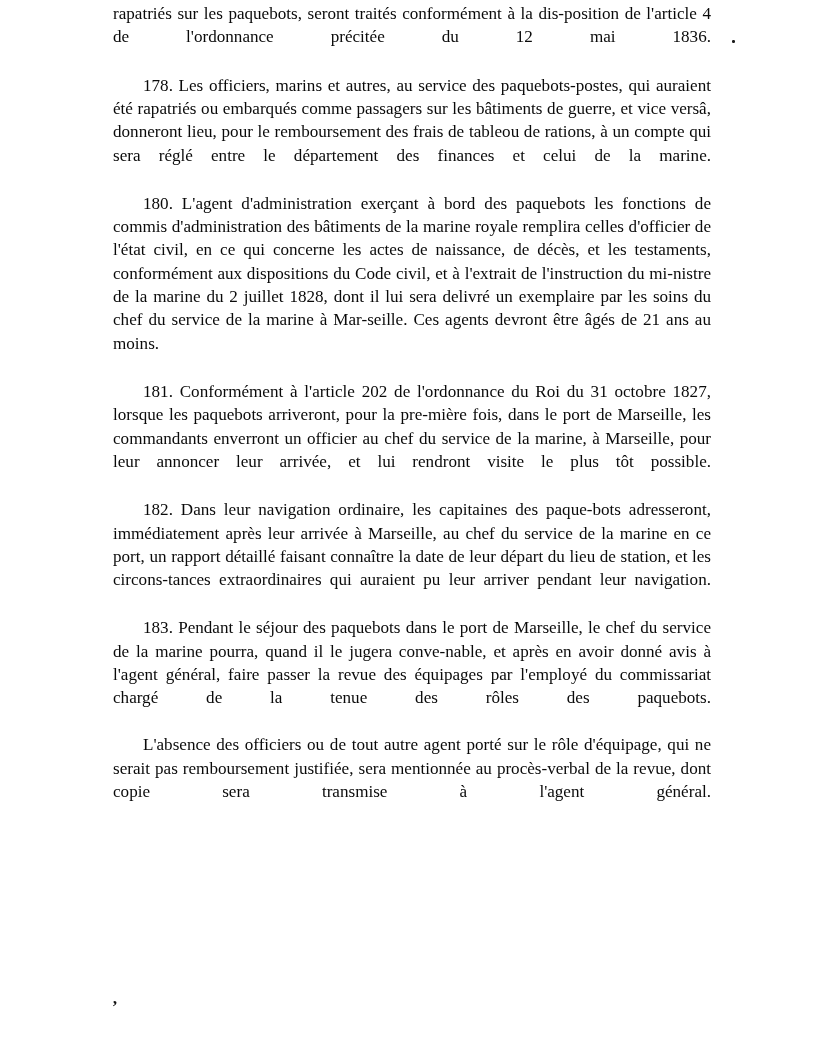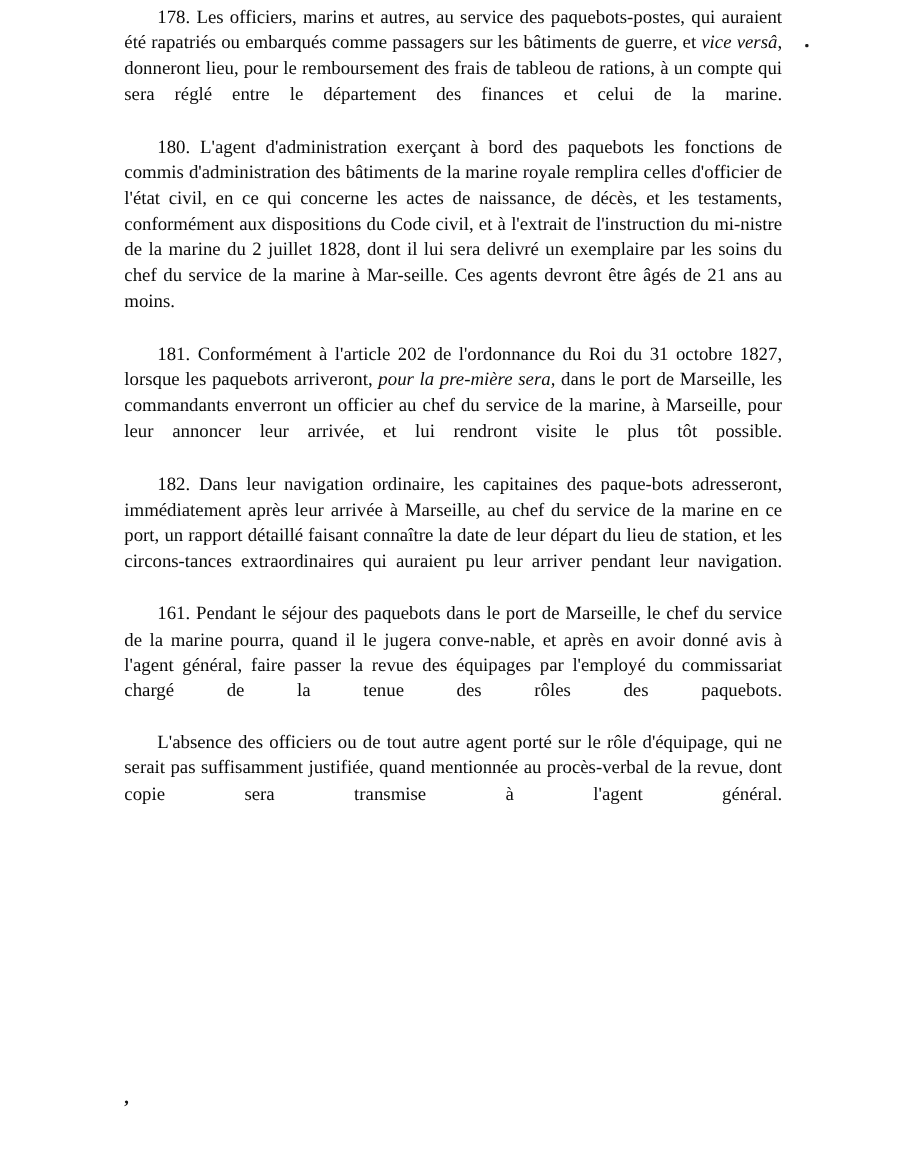--- a/index.html
+++ b/index.html
@@ -47,21 +47,20 @@
   }
   .para.indent {
     text-indent: 30px;
   }
   
   .para.lead {
     margin-top: 1.5px;
   }
 
   .ital {
-    font-style: italic;
   }
 
   
   .para::after {
     content: "";
     display: inline-block;
     width: 100%;
   }
 
   
@@ -89,44 +88,47 @@
 </style>
 </head>
 <body>
 
 <div id="page">
 
   <div class="speck" id="speck-top-right"></div>
 
   <div id="textblock">
 
+    <p class="para">
+      <span>rapatriés sur les paquebots, seront traités conformément à la dis-position de l'article 4 de l'ordonnance précitée du 12 mai 1836.</span>
+    </p>
 
     <p class="para indent lead">
       <span>178.  Les officiers, marins et autres, au service des paquebots-postes, qui auraient été rapatriés ou embarqués comme passagers sur les bâtiments de guerre, et <span class="ital">vice versâ</span>, donneront lieu, pour le remboursement des frais de tableou de rations, à un compte qui sera réglé entre le département des finances et celui de la marine.</span>
     </p>
 
 
     <p class="para indent lead">
       <span>180.  L'agent d'administration exerçant à bord des paquebots les fonctions de commis d'administration des bâtiments de la marine royale remplira celles d'officier de l'état civil, en ce qui concerne les actes de naissance, de décès, et les testaments, conformément aux dispositions du Code civil, et à l'extrait de l'instruction du mi-nistre de la marine du 2 juillet 1828, dont il lui sera delivré un exemplaire par les soins du chef du service de la marine à Mar-seille. Ces agents devront être âgés de 21 ans au moins.</span>
     </p>
 
     <p class="para indent lead">
-      <span>181.  Conformément à l'article 202 de l'ordonnance du Roi du 31 octobre 1827, lorsque les paquebots arriveront, <span class="ital">pour la pre-mière sera,</span> dans le port de Marseille, les commandants enverront un officier au chef du service de la marine, à Marseille, pour leur annoncer leur arrivée, et lui rendront visite le plus tôt possible.</span>
+      <span>181.  Conformément à l'article 202 de l'ordonnance du Roi du 31 octobre 1827, lorsque les paquebots arriveront, <span class="ital">pour la pre-mière fois,</span> dans le port de Marseille, les commandants enverront un officier au chef du service de la marine, à Marseille, pour leur annoncer leur arrivée, et lui rendront visite le plus tôt possible.</span>
     </p>
 
     <p class="para indent lead">
       <span>182.  Dans leur navigation ordinaire, les capitaines des paque-bots adresseront, immédiatement après leur arrivée à Marseille, au chef du service de la marine en ce port, un rapport détaillé faisant connaître la date de leur départ du lieu de station, et les circons-tances extraordinaires qui auraient pu leur arriver pendant leur navigation.</span>
     </p>
 
 
     <p class="para indent lead">
-      <span>161.  Pendant le séjour des paquebots dans le port de Marseille, le chef du service de la marine pourra, quand il le jugera conve-nable, et après en avoir donné avis à l'agent général, faire passer la revue des équipages par l'employé du commissariat chargé de la tenue des rôles des paquebots.</span>
+      <span>183.  Pendant le séjour des paquebots dans le port de Marseille, le chef du service de la marine pourra, quand il le jugera conve-nable, et après en avoir donné avis à l'agent général, faire passer la revue des équipages par l'employé du commissariat chargé de la tenue des rôles des paquebots.</span>
     </p>
 
     <p class="para indent">
-      <span>L'absence des officiers ou de tout autre agent porté sur le rôle d'équipage, qui ne serait pas suffisamment justifiée, quand mentionnée au procès-verbal de la revue, dont copie sera transmise à l'agent général.</span>
+      <span>L'absence des officiers ou de tout autre agent porté sur le rôle d'équipage, qui ne serait pas remboursement justifiée, sera mentionnée au procès-verbal de la revue, dont copie sera transmise à l'agent général.</span>
     </p>
 
   </div>
 
   <div id="margin-mark">’</div>
 
 </div>
 
 </body></html>

